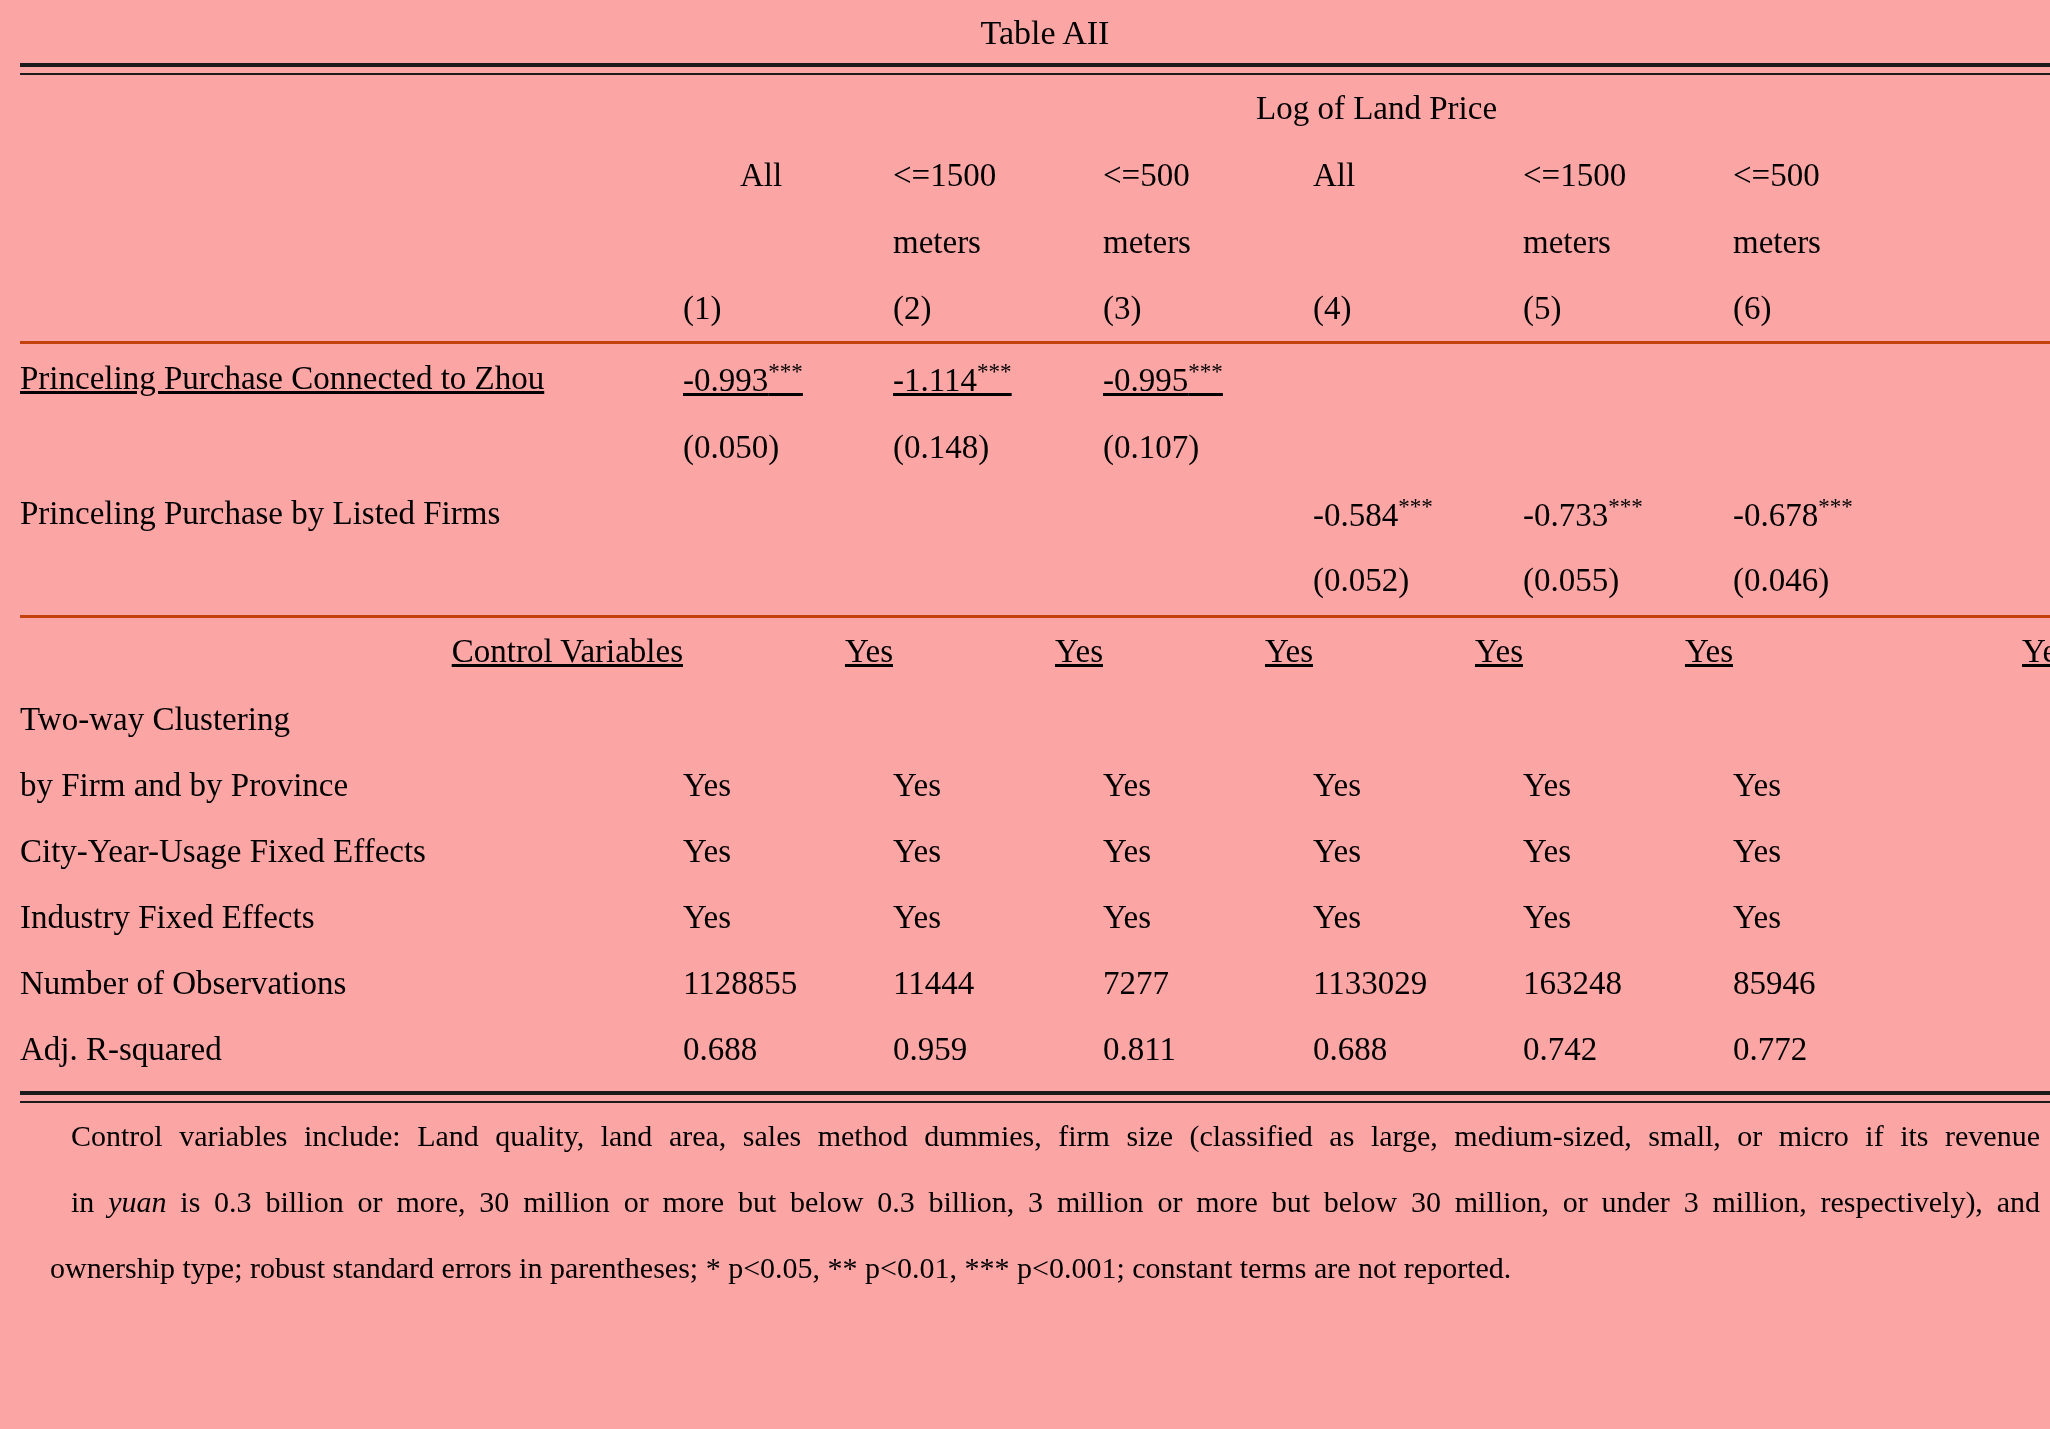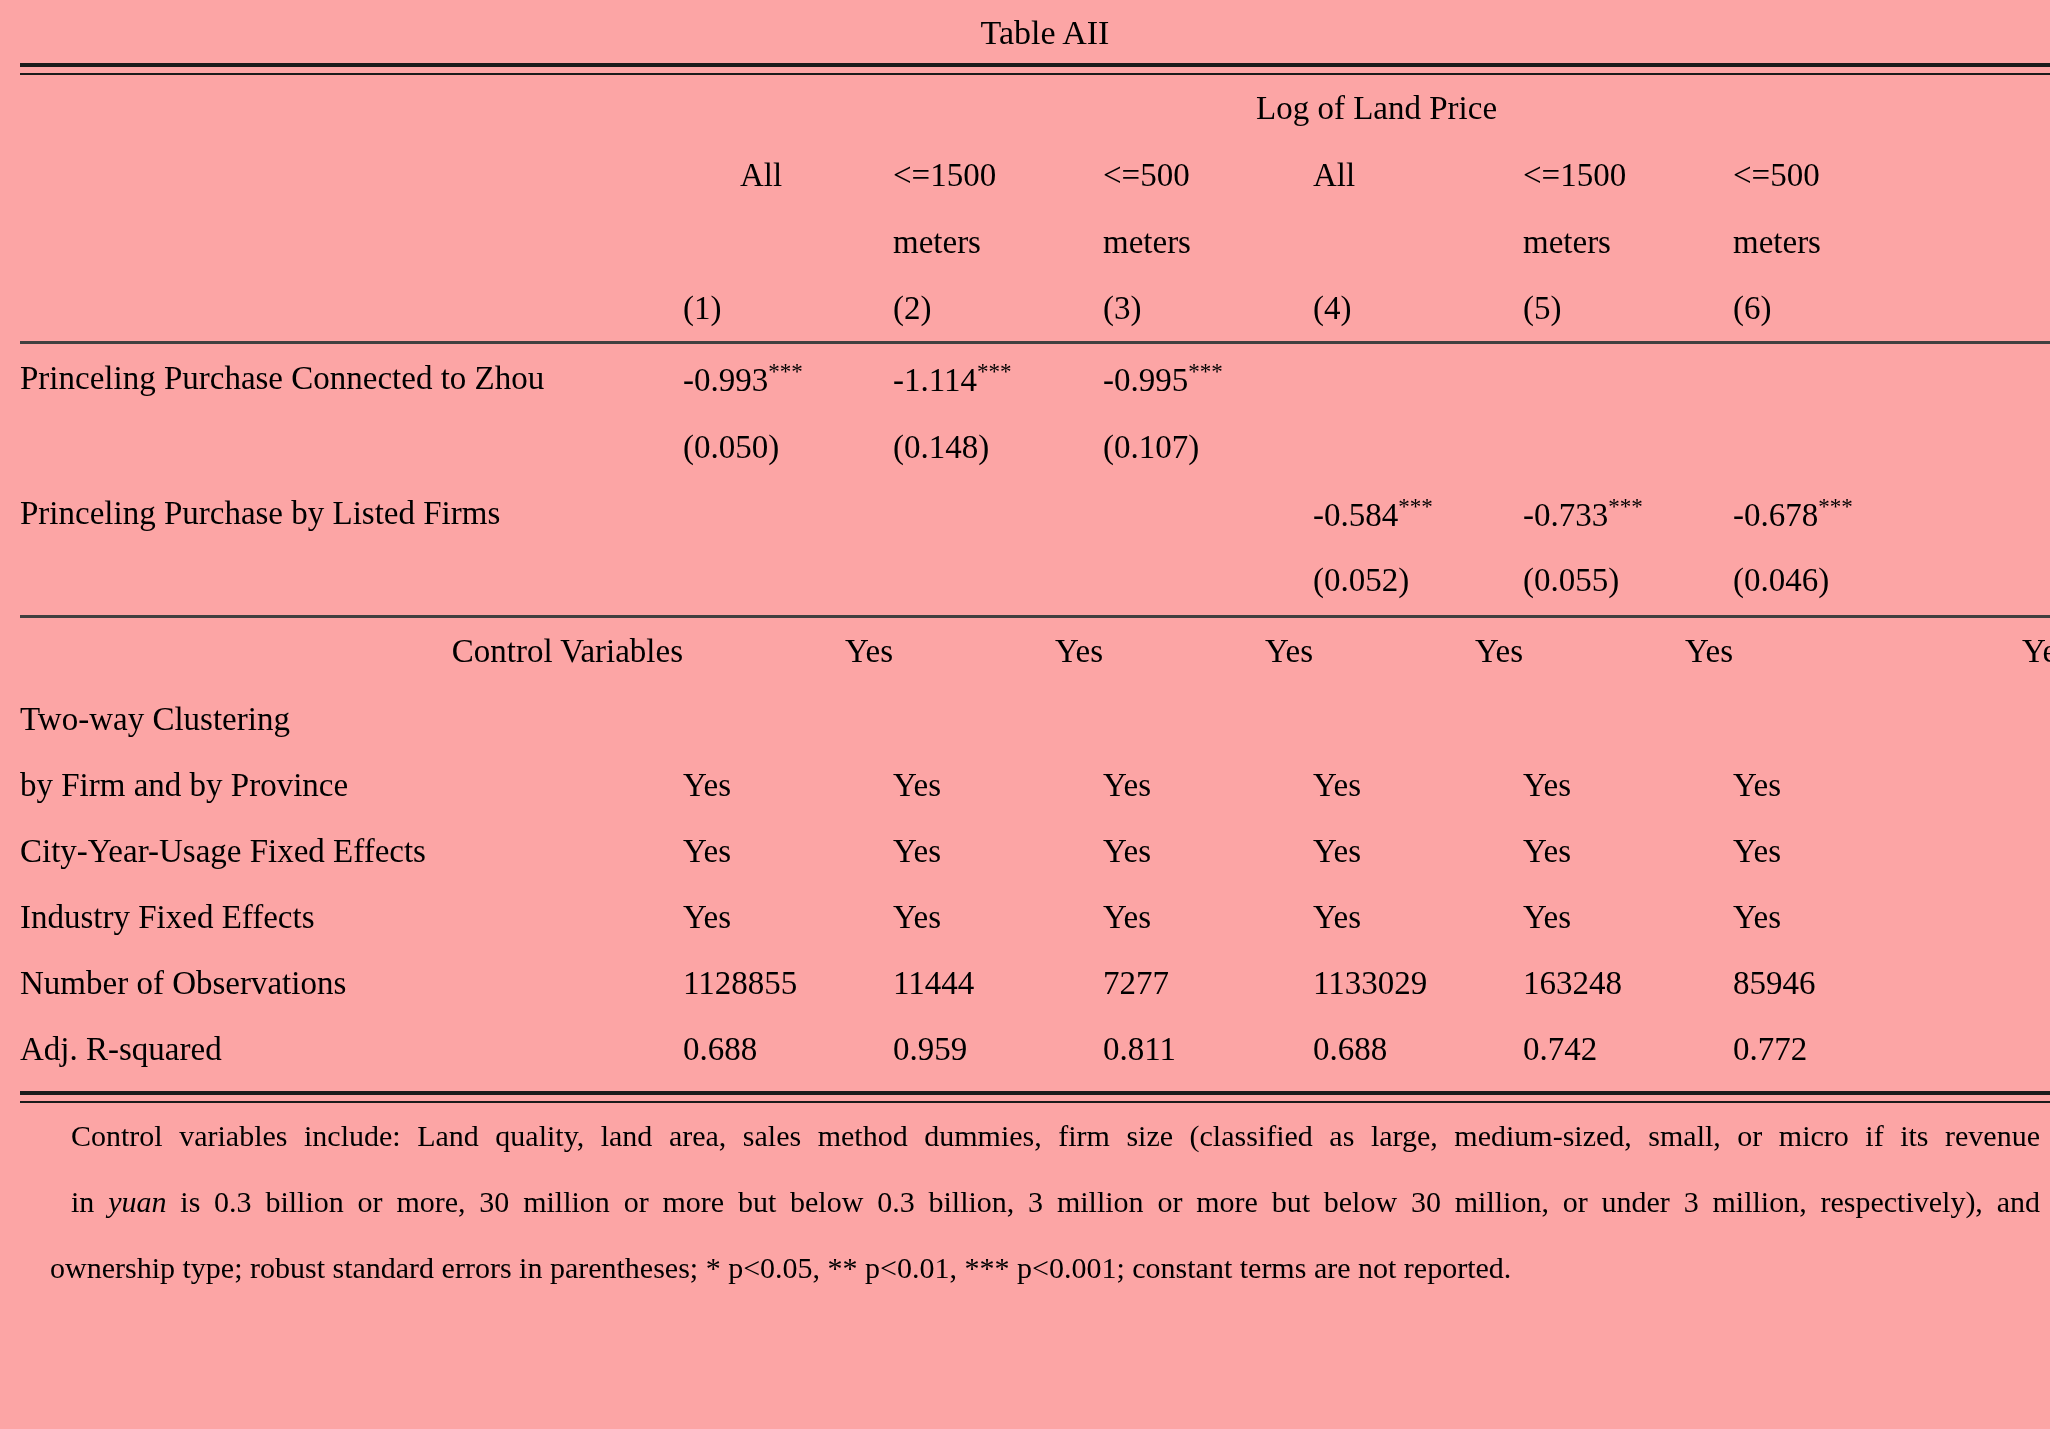--- a/index.html
+++ b/index.html
@@ -47,21 +47,21 @@
   tr.span-h   { height: 66px; }
   tr.hrow1    { height: 68px; }
   tr.hrow2    { height: 67px; }
   tr.hrow3    { height: 66px; }
   td.span-header { text-align: center; }
   tr.hrow1 td.c0 { padding-left: 57px; } 
   tbody tr { height: 66px; }
   tr.coef-first { height: 72px; }
   tr.se-last    { height: 70px; }
   tr.info-first { height: 70px; text-align: right; }
-  tr.block-start td { border-top: 3px solid #404040; }
+  tr.block-start td { border-top: 3px solid #c2410c; text-decoration: underline; }
   td.coef sup { font-size: 0.7em; }
   .footnote {
     margin: 0 30px 0 30px;
     font-size: 30px;
   }
   .fn-line {
     line-height: 66px;
     white-space: normal;
   }
   .fn-justify { text-align: justify; text-align-last: justify; margin-left: 21px; }

